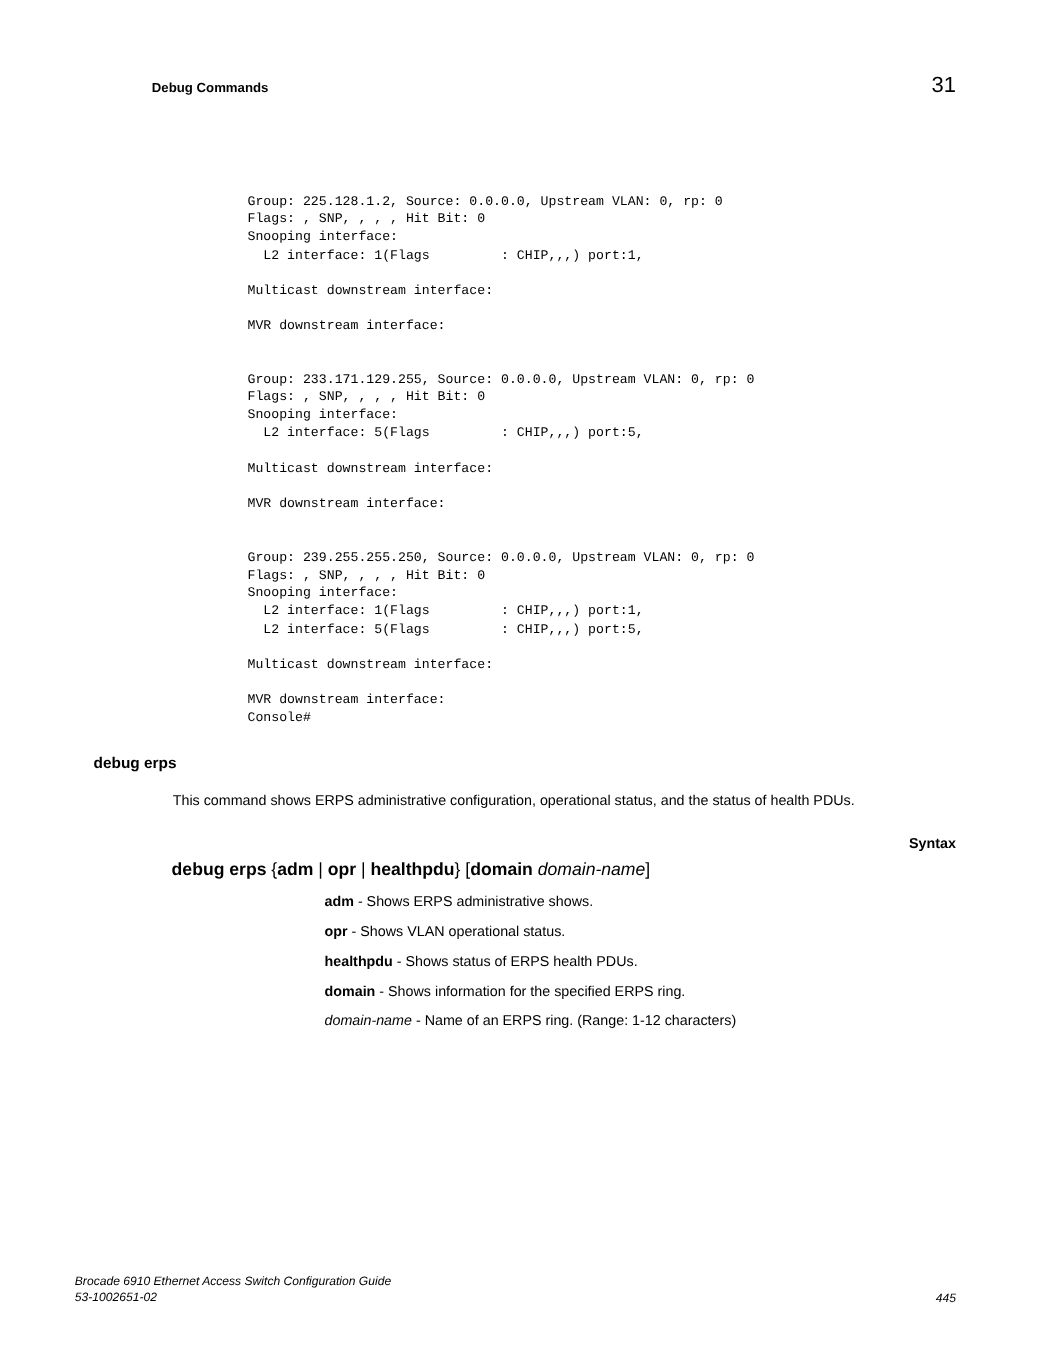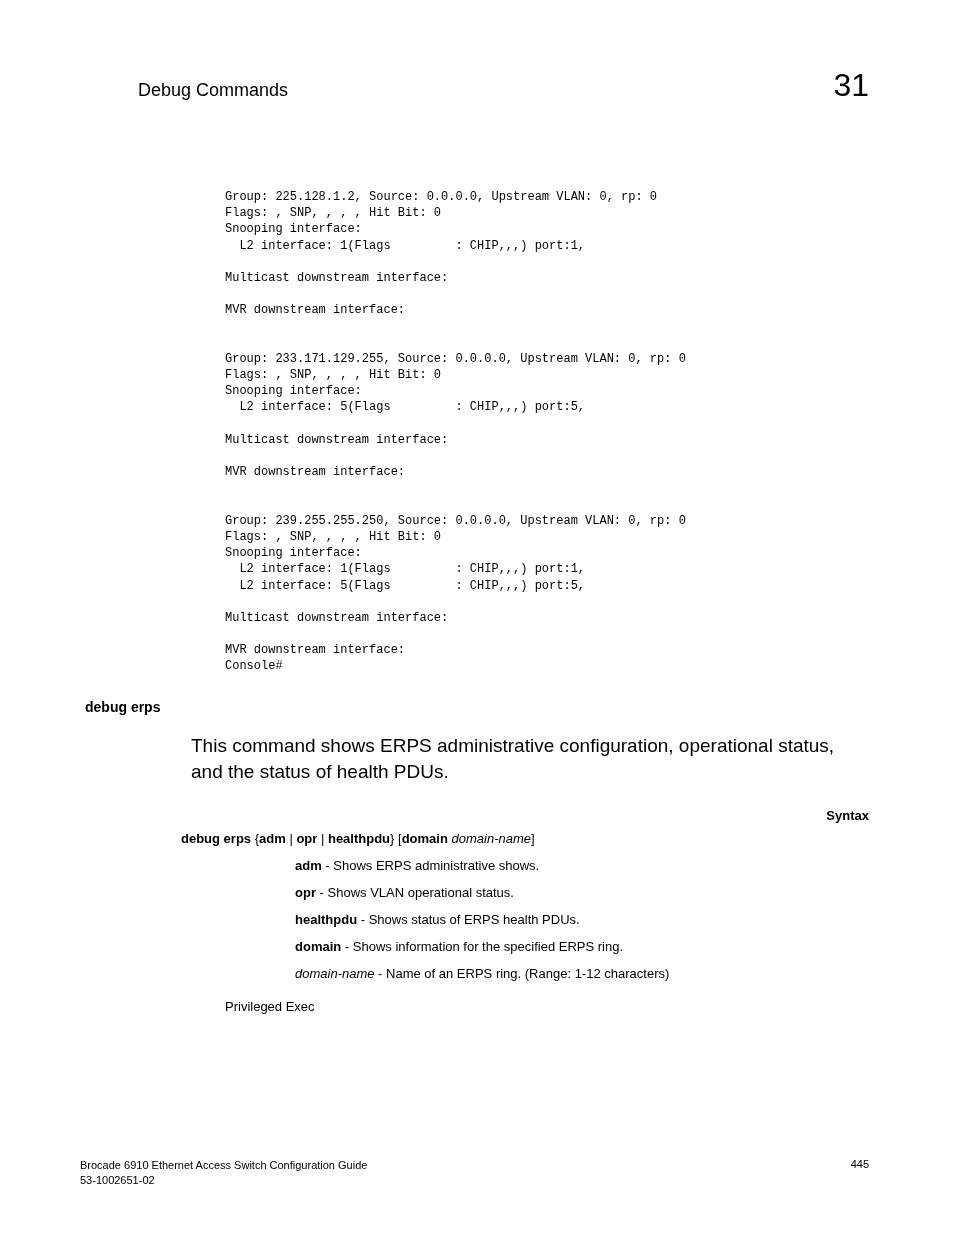--- a/index.html
+++ b/index.html
@@ -17,57 +17,58 @@
       position: relative;
       padding: 67px 85px 0 85px;
     }
     .header {
       display: flex;
       justify-content: space-between;
       align-items: baseline;
       margin-bottom: 85px;
     }
     .header-title {
-      font-size: 18px;
+      font-size: 12px;
       padding-left: 53px;
+      font-weight: bold;
     }
     .chapter-number {
-      font-size: 32px;
+      font-size: 20px;
       font-weight: normal;
       text-align: right;
     }
     .code-block {
       font-family: 'Courier New', Courier, monospace;
       font-size: 12px;
       white-space: pre;
       margin-left: 140px;
       line-height: 1.35;
       margin-bottom: 24px;
     }
     .section-title {
       font-weight: bold;
       font-size: 14px;
       margin-bottom: 18px;
     }
     .body-text {
-      margin-left: 106px;
-      font-size: 19px;
+      margin-left: 72px;
+      font-size: 13px;
       line-height: 1.4;
       margin-bottom: 22px;
     }
     .subsection-heading {
       font-weight: bold;
       font-size: 13px;
       margin-left: 140px;
       margin-bottom: 8px;
       text-align: right;
     }
     .syntax-line {
-      margin-left: 96px;
-      font-size: 13px;
+      margin-left: 71px;
+      font-size: 16px;
       margin-bottom: 12px;
     }
     .param-line {
       margin-left: 210px;
       font-size: 13px;
       margin-bottom: 12px;
     }
     .bold {
       font-weight: bold;
     }
@@ -77,24 +78,26 @@
     .command-mode-section {
       margin-top: 18px;
     }
     .mode-text {
       margin-left: 140px;
       font-size: 13px;
     }
     .footer {
       position: absolute;
       bottom: 48px;
-      left: 80px;
+      left: 68px;
       right: 85px;
       display: flex;
       justify-content: space-between;
+      align-items: flex-end;
+      font-style: italic;
       font-size: 11px;
     }
     .footer-left {
       line-height: 1.3;
     }
     .footer-right {
       font-size: 11px;
     }
   </style>
 </head>
@@ -160,21 +163,20 @@
 
 <div class="param-line">
   <span class="bold">domain</span><span> - Shows information for the specified ERPS ring.</span>
 </div>
 
 <div class="param-line">
   <span class="italic">domain-name</span><span> - Name of an ERPS ring. (Range: 1-12 characters)</span>
 </div>
 
 <div class="command-mode-section">
-  <div class="mode-text">Privileged Exec</div>
 </div>
 
 <div class="footer">
   <div class="footer-left">
     <div>Brocade 6910 Ethernet Access Switch Configuration Guide</div>
     <div>53-1002651-02</div>
   </div>
   <div class="footer-right">445</div>
 </div>
 

